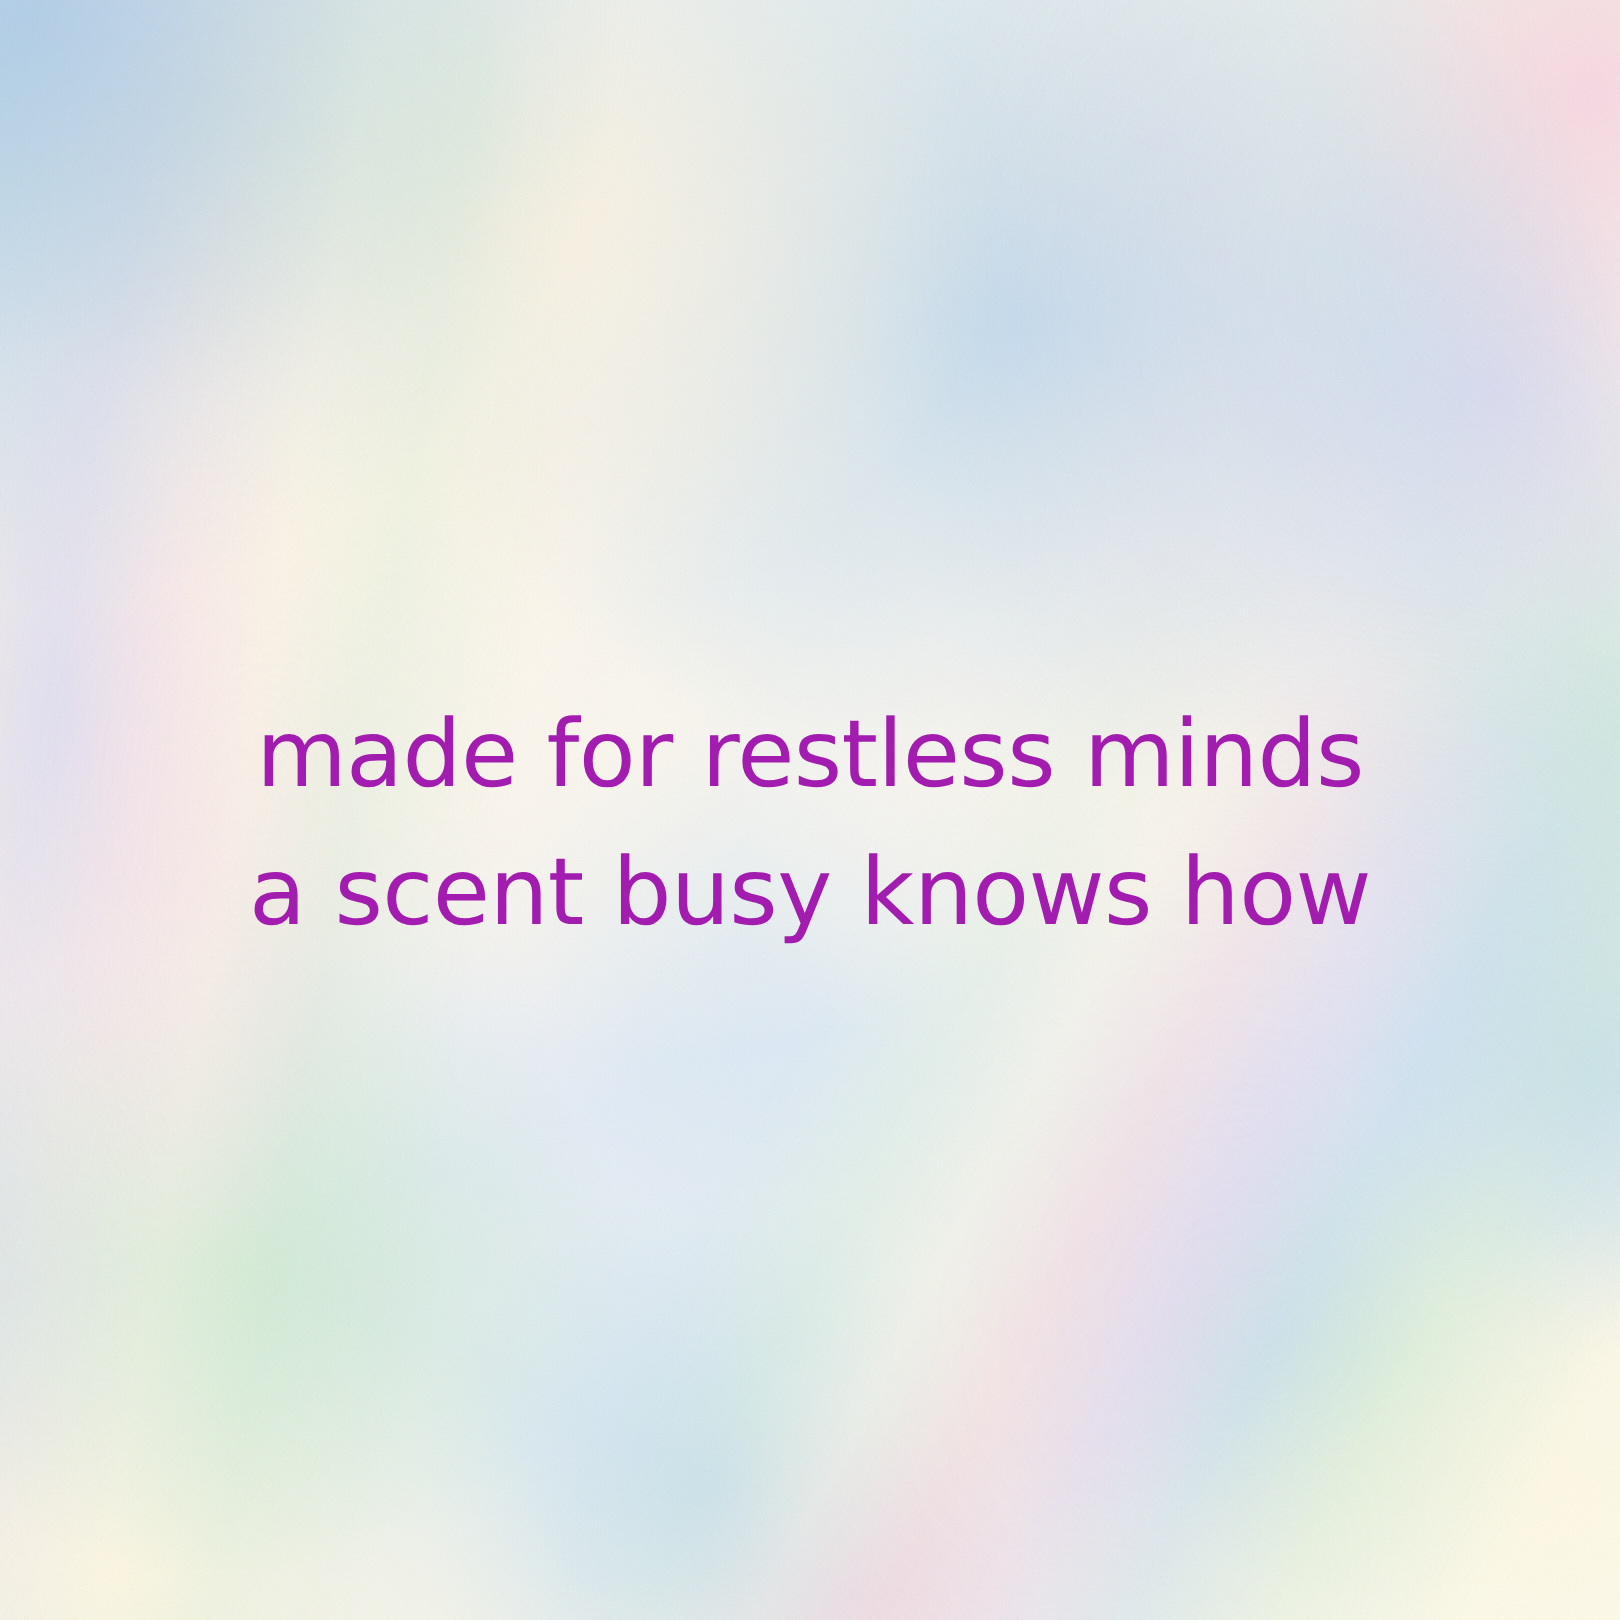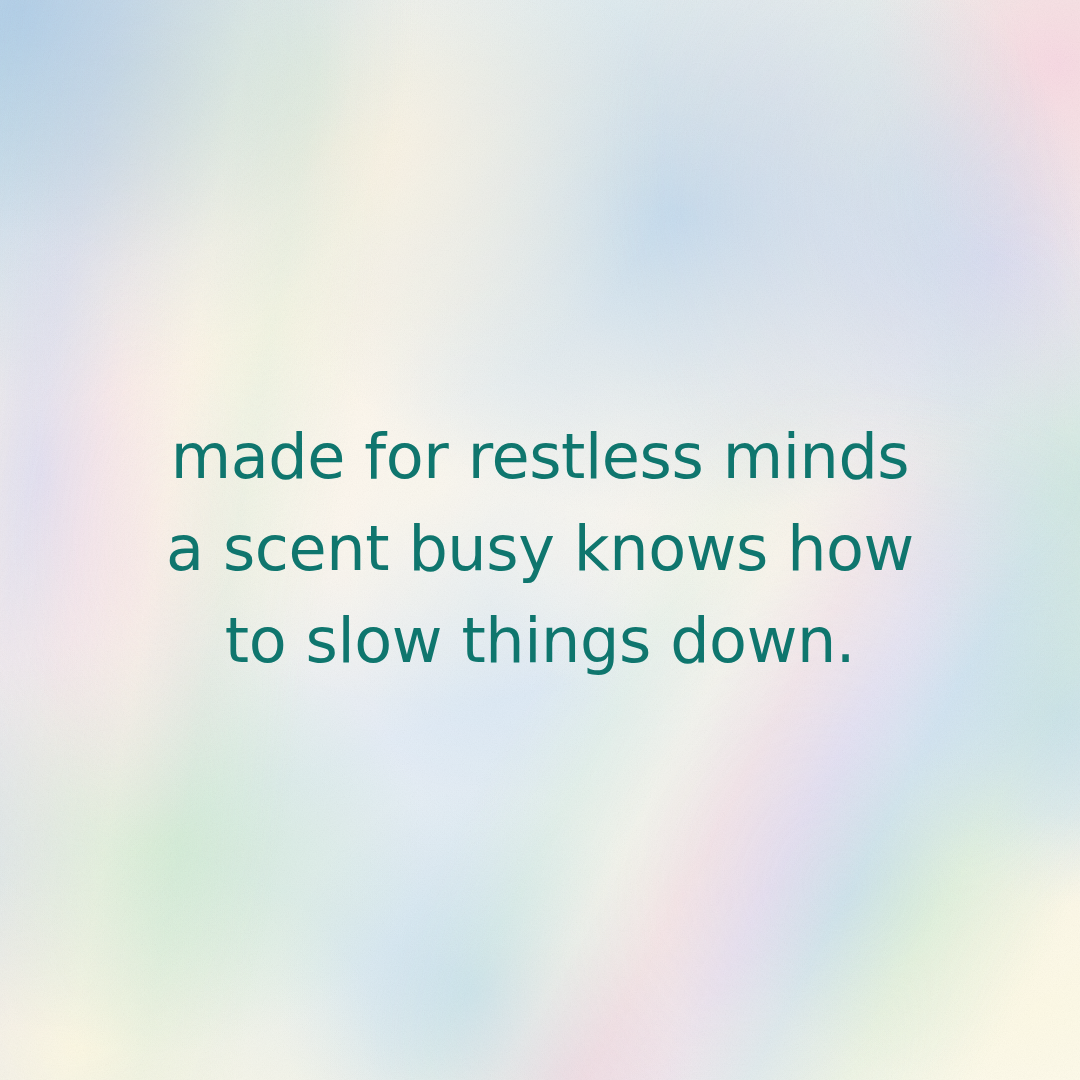--- a/index.html
+++ b/index.html
@@ -147,21 +147,21 @@
     padding-top: 18px;
     box-sizing: border-box;
   }
 
   .quote-line {
     font-family: "DejaVu Sans", "Liberation Sans", sans-serif;
     font-size: 62px;
     line-height: 92px;
     font-weight: 400;
     letter-spacing: -0.4px;
-    color: #0f766e;
+    color: #a21caf;
     text-align: center;
     white-space: nowrap;
     -webkit-font-smoothing: antialiased;
   }
 </style>
 </head>
 <body>
 
 <div id="canvas">
 
@@ -181,16 +181,15 @@
           <feFuncA type="linear" slope="0.16"></feFuncA>
         </feComponentTransfer>
       </filter>
       <rect width="100%" height="100%" filter="url(#grainFilter)" fill="#ffffff"></rect>
     </svg>
   </div>
 
   <div id="quote-block">
     <div class="quote-line">made for restless minds</div>
     <div class="quote-line">a scent busy knows how</div>
-    <div class="quote-line">to slow things down.</div>
   </div>
 
 </div>
 
 </body></html>

